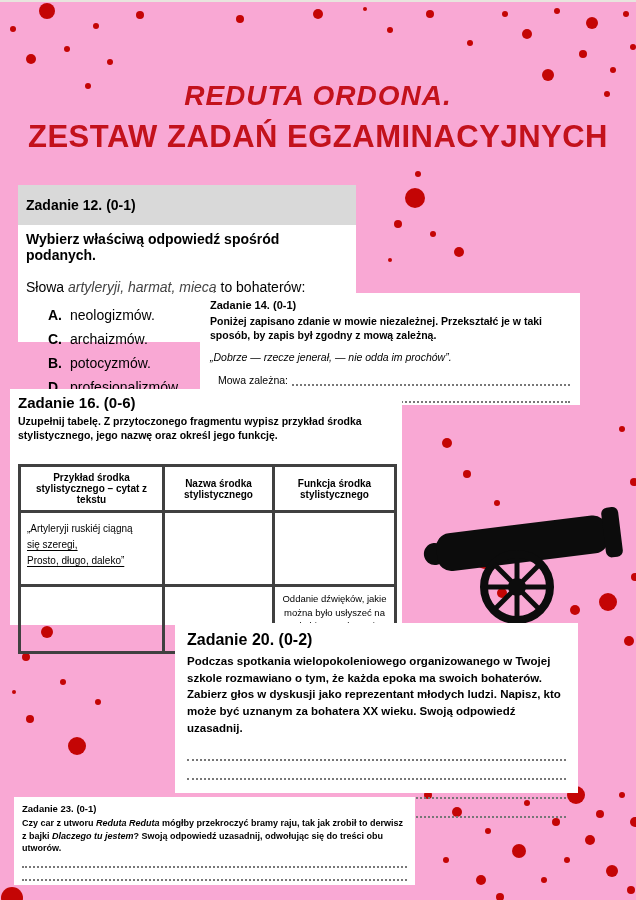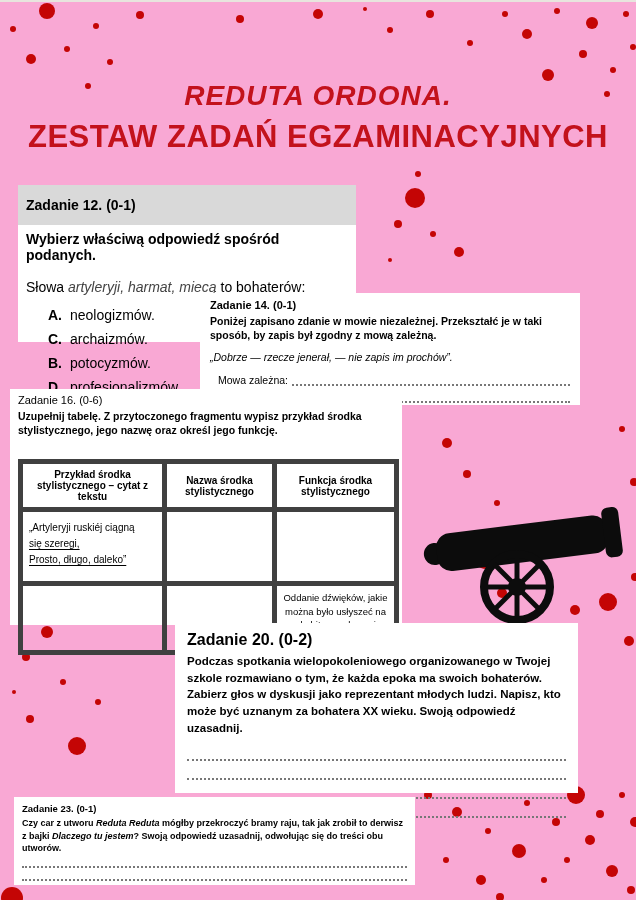--- a/index.html
+++ b/index.html
@@ -30,24 +30,24 @@
   .t14-head { font-size:11px; font-weight:bold; }
   .t14-instr { font-weight:bold; margin-top:3px; line-height:1.35; }
   .t14-quote { font-style:italic; margin-top:9px; }
   .t14-answer { display:flex; align-items:flex-start; margin-top:11px;padding-left:8px; }
   .t14-answer .lbl { white-space:nowrap; padding-right:4px; }
   .leader { flex:1; border-bottom:2px dotted #777; height:12px; }
   .dotline { border-bottom:2px dotted #777; height:17px; }
 
   
   .t16 { left:10px; top:387px; width:392px; height:236px; padding:5px 8px; font-size:10.5px; }
-  .t16-head { font-size:11px; font-weight:normal; }
+  .t16-head { font-size:15px; font-weight:bold; }
   .t16-instr { font-weight:bold; margin-top:3px; line-height:1.35; }
   .t16 table { border-collapse:collapse; margin-top:22px; table-layout:fixed; width:376px; }
-  .t16 th, .t16 td { border:5px solid #404040; vertical-align:top; }
+  .t16 th, .t16 td { border:3px solid #404040; vertical-align:top; }
   .t16 th { font-size:10px; font-weight:bold; text-align:center; padding:5px 4px; height:46px; vertical-align:middle; }
   .t16 .c1 { width:144px; } .t16 .c2 { width:110px; } .t16 .c3 { width:122px; }
   .t16 .quote-cell { font-size:10px; padding:8px 6px; height:74px; line-height:1.6; }
   .t16 .quote-cell .u { text-decoration:underline; text-underline-offset:2px; }
   .t16 .func-cell { font-size:9.5px; text-align:center; padding:5px 4px; height:56px; line-height:1.4; }
   .t16 .empty { height:56px; }
 
   
   .cannon { position:absolute; left:416px; top:490px; width:220px; height:136px; }
 
@@ -155,21 +155,21 @@
         <div class="opt"><span class="letter">C.</span><span>archaizmów.</span></div>
         <div class="opt"><span class="letter">B.</span><span>potocyzmów.</span></div>
         <div class="opt"><span class="letter">D.</span><span>profesjonalizmów.</span></div>
       </div>
     </div>
   </div>
 
   <div class="card t14">
     <div class="t14-head">Zadanie 14. (0-1)</div>
     <div class="t14-instr">Poniżej zapisano zdanie w mowie niezależnej. Przekształć je w taki sposób, by zapis był zgodny z mową zależną.</div>
-    <div class="t14-quote">„Dobrze — rzecze jenerał, — nie zapis im prochów”.</div>
+    <div class="t14-quote">„Dobrze — rzecze jenerał, — nie odda im prochów”.</div>
     <div class="t14-answer">
       <span class="lbl">Mowa zależna:</span>
       <span class="leader"></span>
     </div>
     <div class="dotline"></div>
   </div>
 
   <div class="card t16">
     <div class="t16-head">Zadanie 16. (0-6)</div>
     <div class="t16-instr">Uzupełnij tabelę. Z przytoczonego fragmentu wypisz przykład środka stylistycznego, jego nazwę oraz określ jego funkcję.</div>

